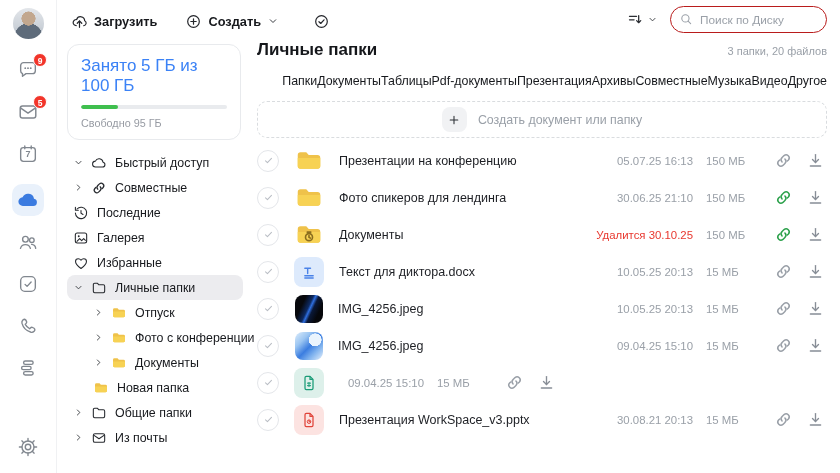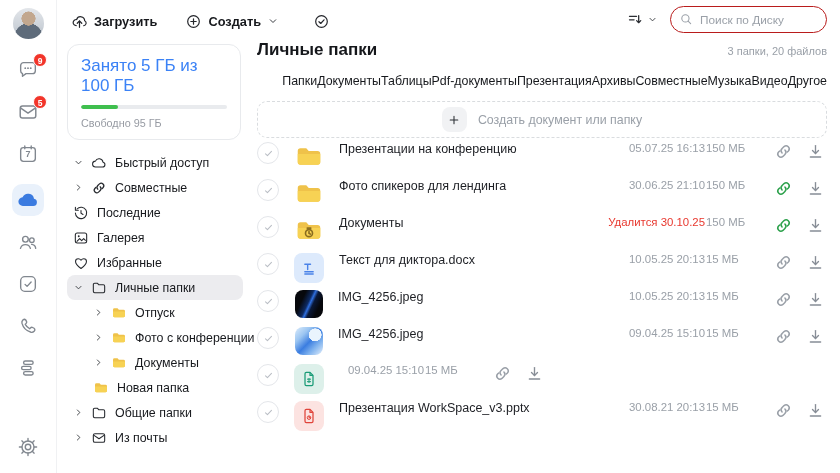--- a/index.html
+++ b/index.html
@@ -65,21 +65,21 @@
   .summary { font-size:11px; color:#9aa0a8; }
   .tabs { display:flex; justify-content:flex-end; margin-top:14px; }
   .tab { font-size:12.4px; color:#17191d; cursor:pointer; white-space:nowrap; }
   .createbar { margin-top:13px; height:37px; border:1.5px dashed #d9dcdf; border-radius:10px;
     display:flex; align-items:center; justify-content:center; gap:11px; cursor:pointer; }
   .plusbtn { width:25px; height:25px; border-radius:8px; background:#f1f2f4;
     display:flex; align-items:center; justify-content:center; color:#2b2e33; }
   .plusbtn svg { width:14px; height:14px; }
   .create-label { font-size:12.4px; color:#9aa0a8; }
   .files { margin-top:4px; }
-  .frow { display:flex; height:37px; cursor:pointer; }
+  .frow { display:flex; align-items:center; height:37px; cursor:pointer; }
   .rcheck { width:22px; height:22px; flex:0 0 22px; border:1px solid #e4e6ea; border-radius:50%;
     display:flex; align-items:center; justify-content:center; color:#b9bdc4; }
   .rcheck svg { width:11px; height:11px; }
   .ficon { width:30px; height:30px; flex:0 0 30px; margin-left:15px;
     display:flex; align-items:center; justify-content:center; }
   .ficon svg { width:30px; height:30px; }
   .ic { border-radius:8px; }
   .ic svg { width:20px; height:20px; }
   .ic-docx { background:#ddeafc; color:#4a82e8; }
   .ic-xlsx { background:#ddf0ea; color:#1a9b77; }
@@ -87,21 +87,21 @@
   .thumb { width:28px; height:28px; flex:0 0 28px; margin-left:16px; border-radius:8px; }
   .thumb-dark { background:
       linear-gradient(115deg,#07080c 28%,#0d2a63 46%,#2f6fe0 52%,#0a1838 60%,#06070b 78%); }
   .thumb-blue { background:
       radial-gradient(circle at 72% 28%, #eaf4fd 0 22%, rgba(0,0,0,0) 23%),
       linear-gradient(135deg,#dcecfb 0%,#9cc6f2 28%,#3b7de0 52%,#7fb2ee 72%,#e4f0fc 100%); }
   .fname { flex:1; margin-left:15px; font-size:12.5px; color:#1d1f24; white-space:nowrap;
     overflow:hidden; text-overflow:ellipsis; }
   .fdate { width:100px; flex:0 0 100px; text-align:right; font-size:11.4px; color:#9aa0a8; }
   .fdate.warn { color:#e8382f; }
-  .fsize { width:47px; flex:0 0 47px; margin-left:1px; font-size:11.4px; color:#9aa0a8; }
+  .fsize { width:47px; flex:0 0 47px; margin-left:13px; font-size:11.4px; color:#9aa0a8; }
   .rlink { width:19px; height:19px; flex:0 0 19px; margin-left:21px; color:#9aa0a8; }
   .rlink.lg { color:#2da14c; }
   .rdl { width:19px; height:19px; flex:0 0 19px; margin-left:13px; margin-right:2px; color:#878d96; }
   .rlink svg,.rdl svg { width:19px; height:19px; }
 </style>
 </head>
 <body>
 
 <svg width="0" height="0" style="position:absolute">
 <defs>

